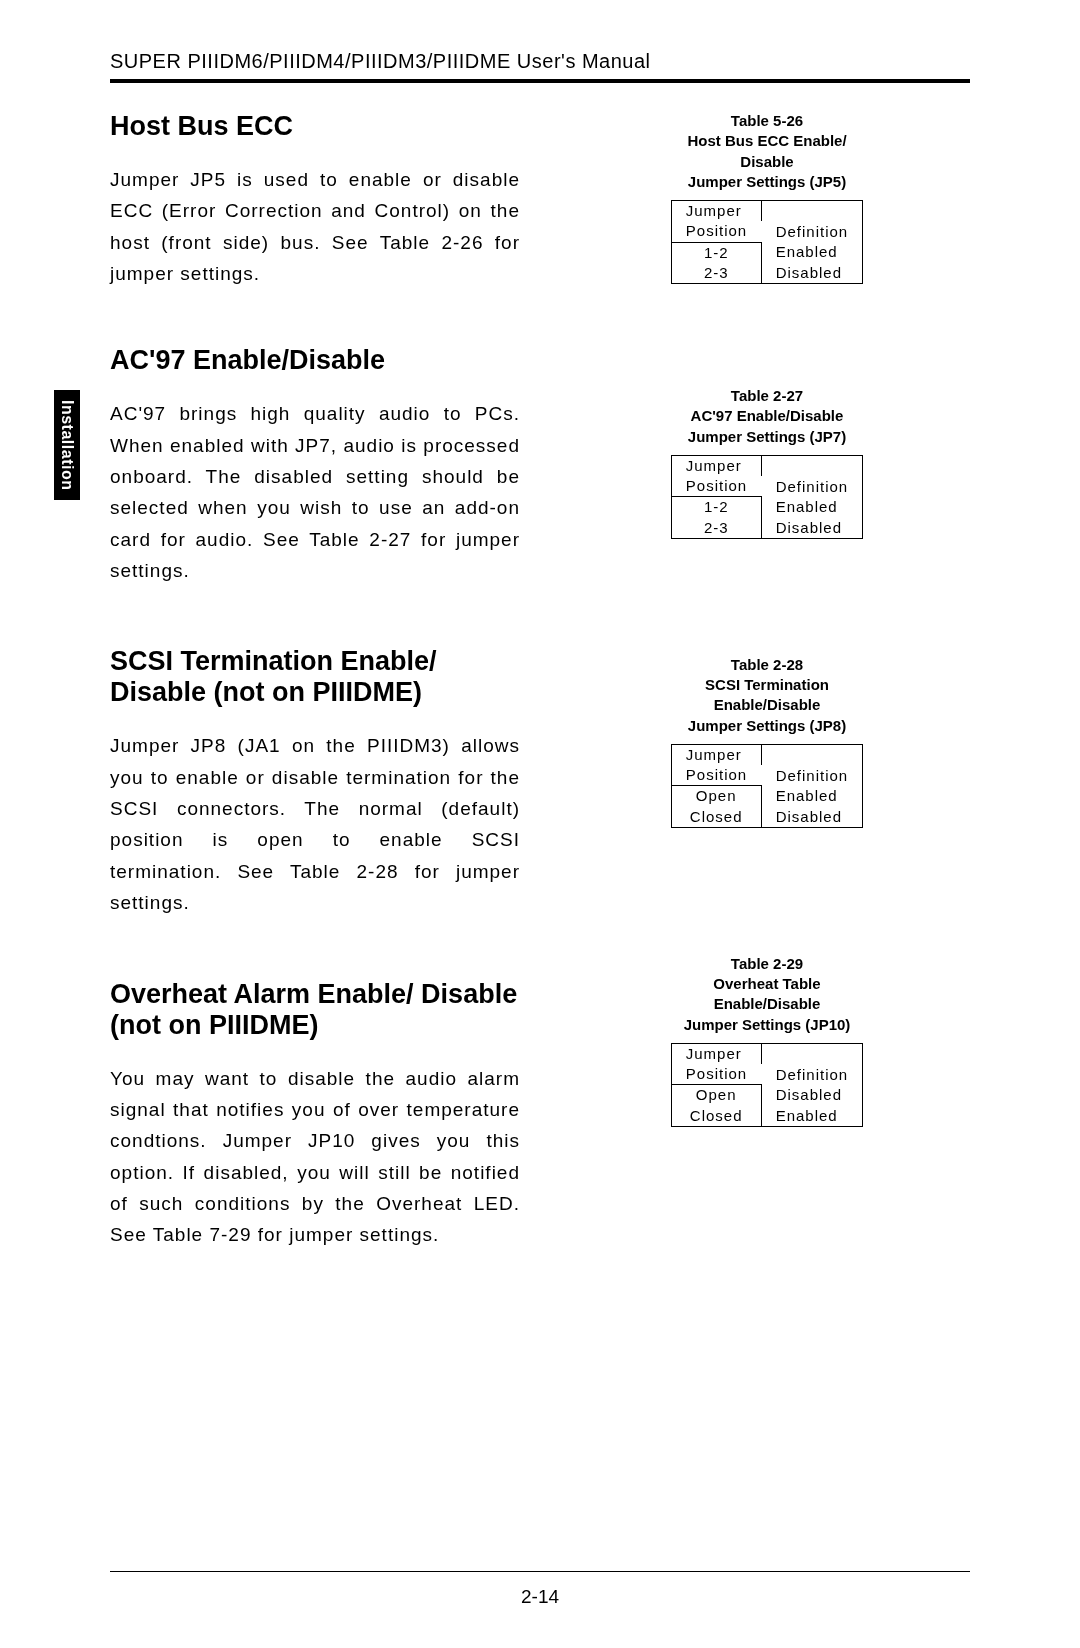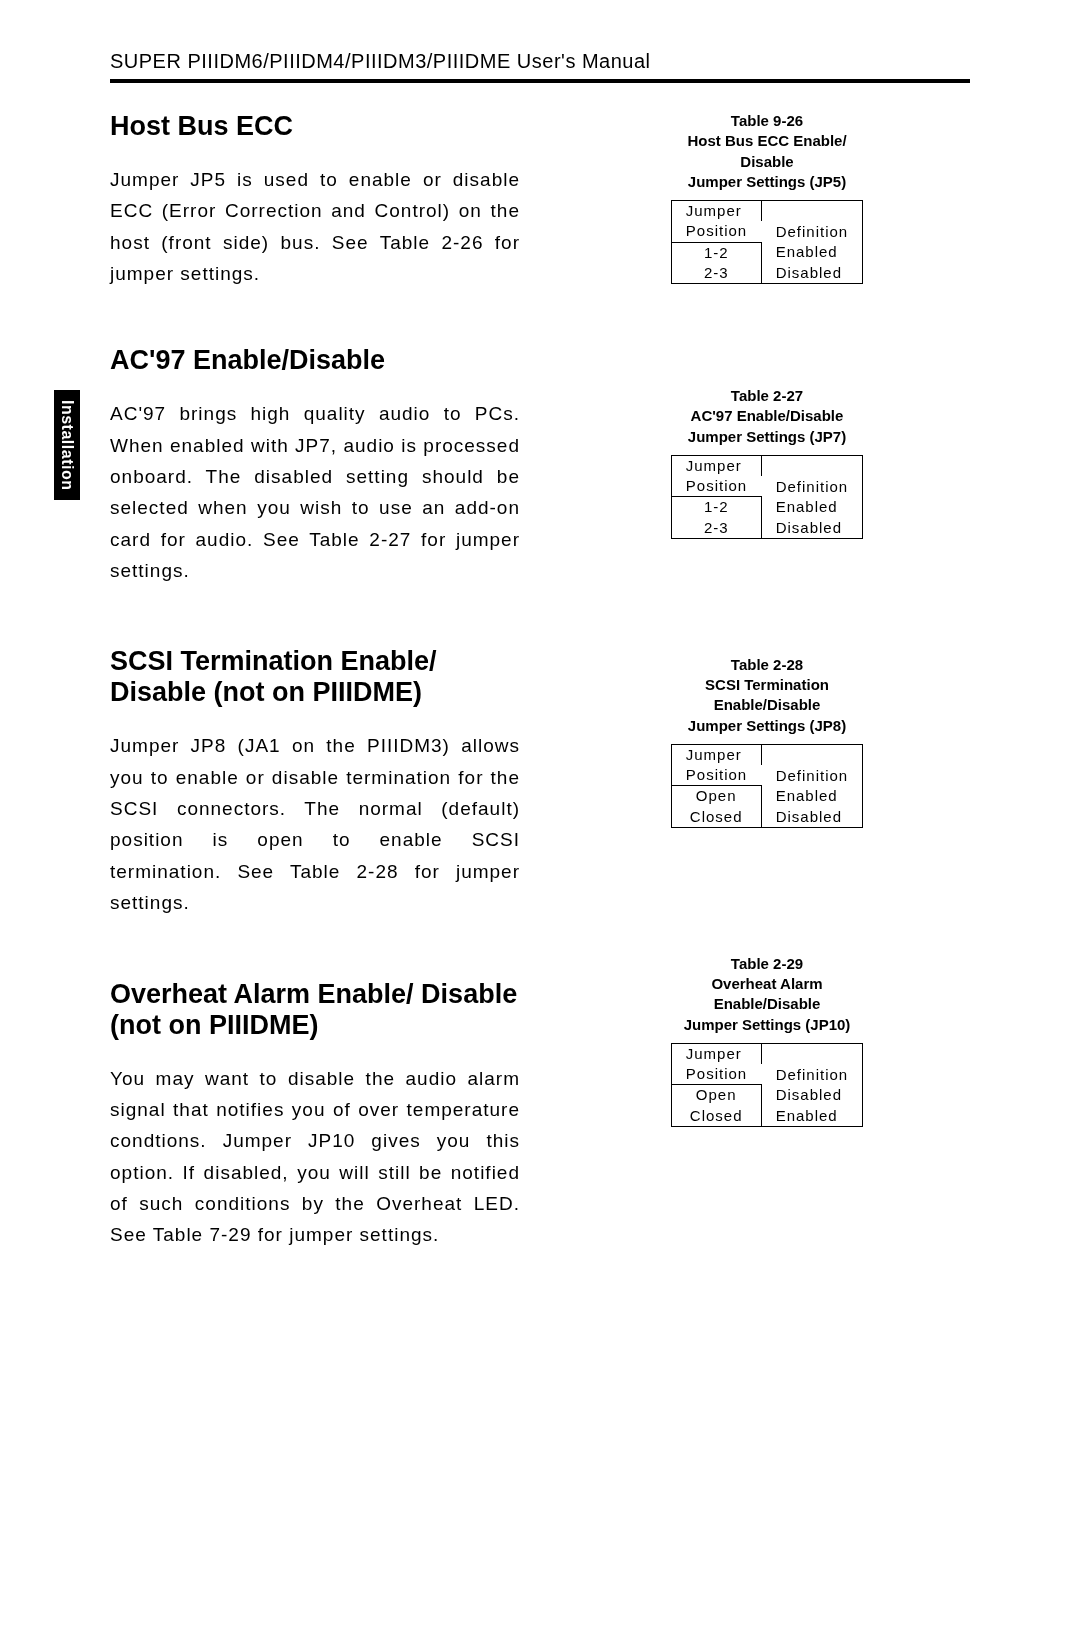--- a/index.html
+++ b/index.html
@@ -148,21 +148,21 @@
         <p class="section-title" style="white-space:pre-line">Overheat Alarm Enable/ Disable (not on PIIIDME)</p>
         <p class="section-body" style="margin-bottom:20px">You may want to disable the audio alarm signal that notifies you of over temperature condtions.  Jumper JP10 gives you this option.  If disabled, you will still be notified of such conditions by the Overheat LED.  See Table 7-29 for jumper settings.</p>
       </div>
 
     </div>
 
     <div class="right-col">
 
       <div class="table-block" style="margin-top:0px">
         <div class="table-caption">
-          <span>Table 9-26</span><br>
+          <span>Table 5-26</span><br>
           <span>Host Bus ECC Enable/</span><br>
           <span>Disable</span><br>
           <span>Jumper Settings (JP5)</span>
         </div>
         <table class="jumper">
           <tbody>
               <tr class="hdr">
                 <td class="col1">Jumper</td>
                 <td class="col2" rowspan="2" style="vertical-align:bottom">Definition</td>
               </tr>
@@ -232,21 +232,21 @@
                 <td class="col1">Closed</td>
                 <td class="col2">Disabled</td>
               </tr>
         </tbody>
           </table>
       </div>
 
       <div class="table-block" style="margin-top:126px">
         <div class="table-caption">
           <span>Table 2-29</span><br>
-          <span>Overheat Alarm</span><br>
+          <span>Overheat Table</span><br>
           <span>Enable/Disable</span><br>
           <span>Jumper Settings (JP10)</span>
         </div>
         <table class="jumper">
           <tbody>
               <tr class="hdr">
                 <td class="col1">Jumper</td>
                 <td class="col2" rowspan="2" style="vertical-align:bottom">Definition</td>
               </tr>
           <tr class="hdr divider">
@@ -260,13 +260,17 @@
                 <td class="col1">Closed</td>
                 <td class="col2">Enabled</td>
               </tr>
         </tbody>
           </table>
       </div>
 
     </div>
   </div>
 
+  <div class="bottom-area">
+    <div class="footer-rule"></div>
+    <div class="page-number">2-14</div>
+  </div>
 </div>
 
 </body></html>

